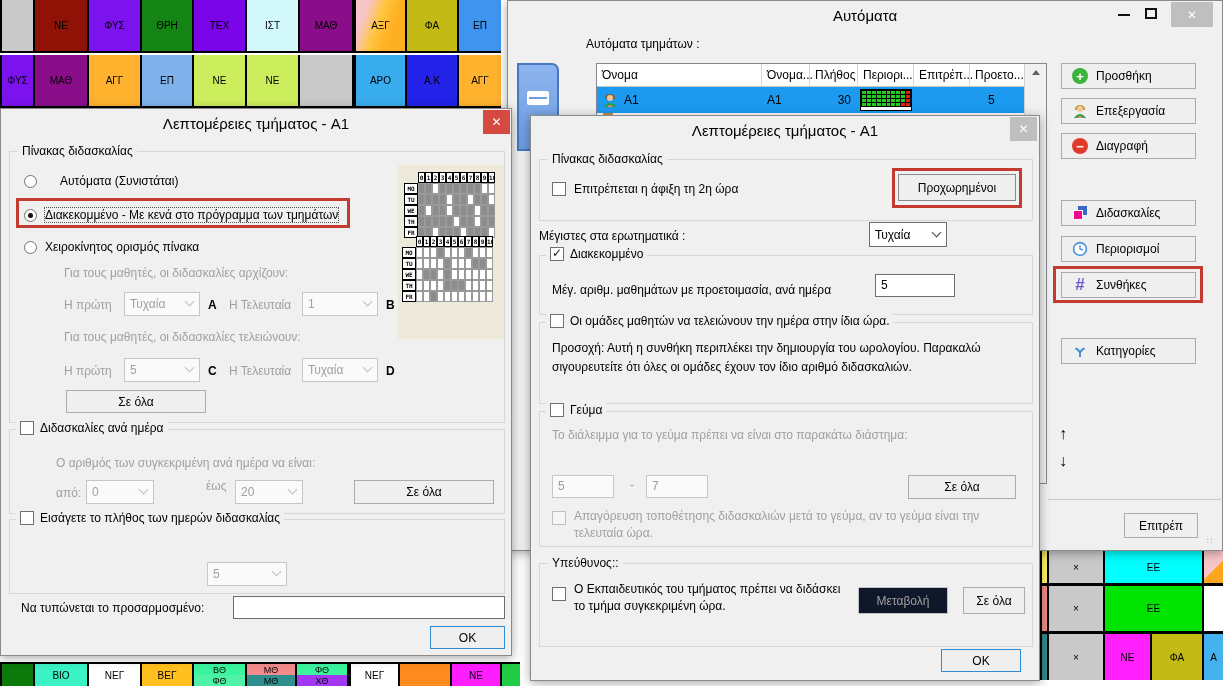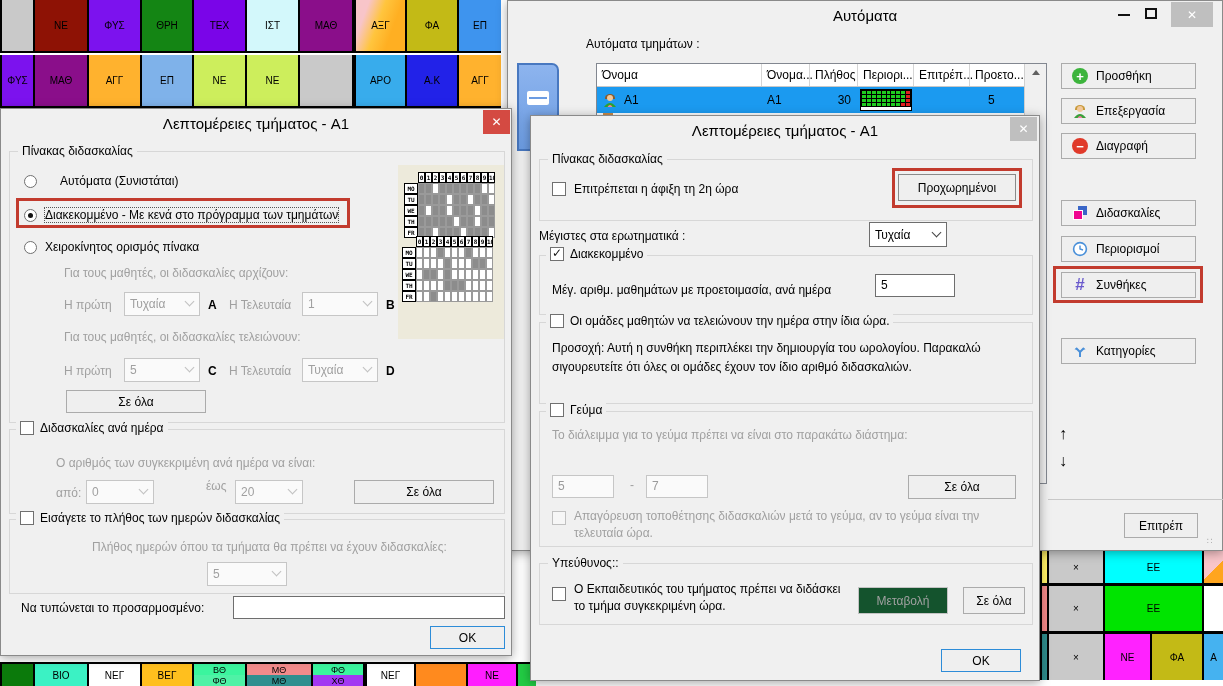--- a/index.html
+++ b/index.html
@@ -35,21 +35,21 @@
 
   .ck { width:14px; height:14px; background:#fff; border:1px solid #707070; position:relative; flex:none; }
   .ck.checked:after { content:"✓"; position:absolute; left:1px; top:-2px; font-size:12px; font-weight:bold; color:#111; }
   .ck.disabled { border-color:#c0c0c0; background:#f6f6f6; }
   .radio { width:13px; height:13px; border-radius:50%; background:#fff; border:1px solid #707070; position:relative; flex:none; }
   .radio.sel:after { content:""; position:absolute; left:3px; top:3px; width:5px; height:5px; border-radius:50%; background:#111; }
 
   .btn { position:absolute; background:#efefef; border:1px solid #ababab; display:flex;
     align-items:center; justify-content:center; font-size:12px; }
   .btn.default { border:1px solid #2d8cd8; }
-  .btn.disabled { color:#a0a0a0; border-color:#c3c3c3; background:#14532d; }
+  .btn.disabled { color:#a0a0a0; border-color:#c3c3c3; background:#0f172a; }
   .sidebtn { position:absolute; left:553px; width:135px; height:26px; background:#efefef;
     border:1px solid #ababab; display:flex; align-items:center; gap:8px; padding-left:10px; }
 
   .dd { position:absolute; background:#fff; border:1px solid #6e6e6e; display:flex;
     align-items:center; padding-left:5px; }
   .dd .chev { position:absolute; right:6px; top:50%; width:7px; height:7px; margin-top:-6px;
     border-right:1.6px solid #444; border-bottom:1.6px solid #444; transform:rotate(45deg); }
   .dd.disabled { background:#fafafa; border-color:#c6c6c6; color:#a0a0a0; }
   .dd.disabled .chev { border-color:#c0c0c0; }
   .input { position:absolute; background:#fff; border:1px solid #6e6e6e; padding:3px 5px; }
@@ -167,21 +167,21 @@
     <div class="bgcell" style="width: 53px; border-left-width: 2px; background: rgb(255, 255, 255);">
       <div class="lbl">ΝΕΓ</div>
     </div>
     <div class="bgcell" style="width: 52px; border-left-width: 2px; background: rgb(255, 191, 30);">
       <div class="lbl">ΒΕΓ</div>
     </div>
     <div class="bgcell" style="width: 53px; border-left-width: 2px; background: transparent;">
       <div class="half" style="background: rgb(59, 245, 158);">ΒΘ</div>
       <div class="half" style="background: rgb(79, 242, 166);">ΦΘ</div>
     </div>
-    <div class="bgcell" style="width: 66px; border-left-width: 2px; background: transparent;">
+    <div class="bgcell" style="width: 50px; border-left-width: 2px; background: transparent;">
       <div class="half" style="background: rgb(242, 139, 139);">ΜΘ</div>
       <div class="half" style="background: rgb(47, 143, 143);">ΜΘ</div>
     </div>
     <div class="bgcell" style="width: 52px; border-left-width: 2px; background: transparent;">
       <div class="half" style="background: rgb(59, 245, 158);">ΦΘ</div>
       <div class="half" style="background: rgb(162, 56, 242);">ΧΘ</div>
     </div>
     <div class="bgcell" style="width: 51px; border-left-width: 4px; background: rgb(255, 255, 255);">
       <div class="lbl">ΝΕΓ</div>
     </div>
@@ -623,21 +623,20 @@
         <span class="chev"></span>
     </div>
     <div class="btn" style="left:344px;top:50px;width:140px;height:24px;">Σε όλα</div>
   </div>
 
   <div class="groupbox" style="left:8px;top:410px;width:496px;height:75px;">
     <span class="gcaption-ck">
       <span class="ck"></span>
       <span>Εισάγετε το πλήθος των ημερών διδασκαλίας</span>
     </span>
-    <div class="abs gray" style="left:82px;top:20px;">Πλήθος ημερών όπου τα τμήματα θα πρέπει να έχουν διδασκαλίες:</div>
     <div class="dd disabled" style="left:197px;top:42px;width:80px;height:24px;">
       <span>5</span>
         <span class="chev"></span>
     </div>
   </div>
 
   <div class="abs" style="left:20px;top:492px;">Να τυπώνεται το προσαρμοσμένο:</div>
   <div class="input" style="left:232px;top:487px;width:272px;height:23px;"></div>
   <div class="btn default" style="left:429px;top:517px;width:75px;height:23px;">OK</div>
 </div>
@@ -690,21 +689,21 @@
     <div class="input disabled" style="left:12px;top:63px;width:62px;height:23px;">5</div>
     <div class="abs gray" style="left:90px;top:66px;">-</div>
     <div class="input disabled" style="left:106px;top:63px;width:62px;height:23px;">7</div>
     <div class="btn" style="left:368px;top:63px;width:108px;height:24px;">Σε όλα</div>
     <div class="abs" style="left:12px;top:96px;display:flex;gap:8px;">
       <span class="ck disabled" style="margin-top:3px;"></span>
       <span class="gray" style="width:420px;line-height:1.4;">Απαγόρευση τοποθέτησης διδασκαλιών μετά το γεύμα, αν το γεύμα είναι την τελευταία ώρα.</span>
     </div>
   </div>
 
-  <div class="groupbox" style="left:8px;top:447px;width:494px;height:62px;">
+  <div class="groupbox" style="left:8px;top:447px;width:494px;height:84px;">
     <span class="gcaption">Υπεύθυνος::</span>
     <div class="abs" style="left:12px;top:17px;display:flex;gap:8px;">
       <span class="ck" style="margin-top:6px;"></span>
       <span style="width:268px;line-height:1.4;">Ο Εκπαιδευτικός του τμήματος πρέπει να διδάσκει το τμήμα συγκεκριμένη ώρα.</span>
     </div>
     <div class="btn disabled" style="left:318px;top:23px;width:90px;height:27px;">Μεταβολή</div>
     <div class="btn" style="left:423px;top:23px;width:62px;height:27px;">Σε όλα</div>
   </div>
 
   <div class="btn default" style="left:410px;top:533px;width:80px;height:23px;">OK</div>

